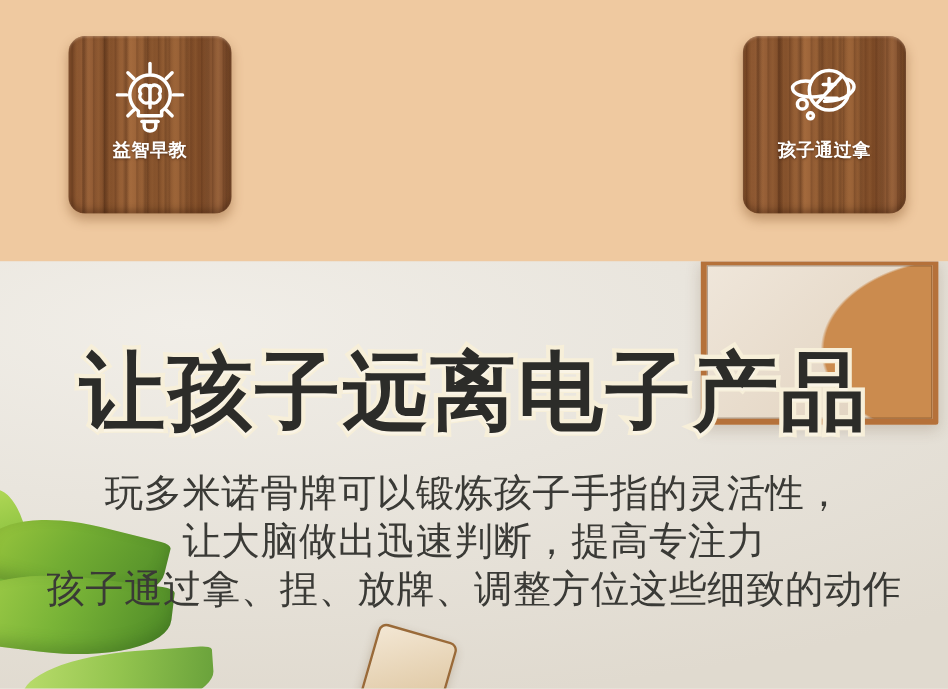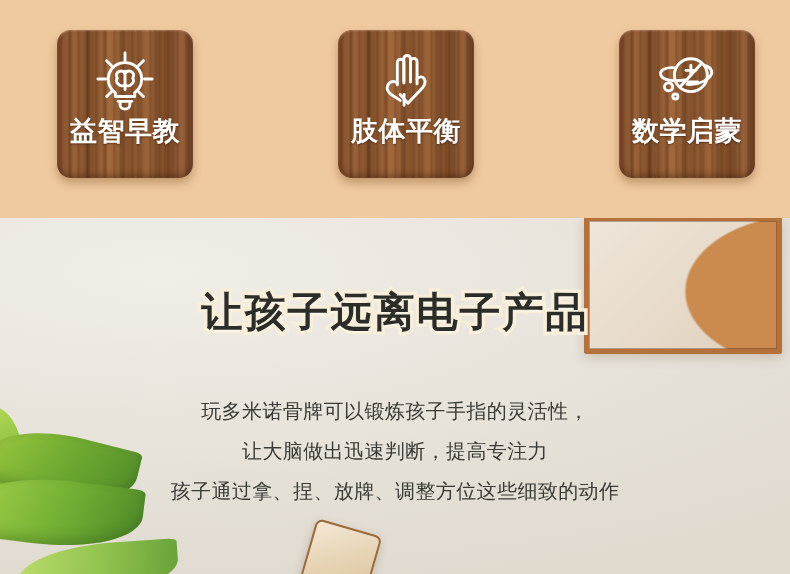--- a/index.html
+++ b/index.html
@@ -97,21 +97,21 @@
   }
   .card-icon svg {
     display: block;
     width: 62px;
     height: 62px;
   }
 
   .card-label {
     margin-top: 6px;
     color: #ffffff;
-    font-size: 27px;
+    font-size: 15px;
     font-weight: bold;
     letter-spacing: 0.5px;
     line-height: 1;
     text-shadow: 0 1px 2px rgba(50,22,6,0.55);
     white-space: nowrap;
   }
 
   
   .scene {
     position: absolute;
@@ -194,40 +194,40 @@
     box-shadow: 0 3px 8px rgba(100,70,35,0.25);
   }
 
   
   .headline {
     position: absolute;
     left: 0;
     top: 74px;
     width: 790px;
     text-align: center;
-    font-size: 41px;
+    font-size: 71px;
     font-weight: bold;
     color: #2c2c29;
     letter-spacing: 2px;
     line-height: 1;
     white-space: nowrap;
     -webkit-text-stroke: 7px #f7efd9;
     paint-order: stroke fill;
     text-shadow:
       0 2px 0 rgba(255,255,255,0.35);
   }
 
   .body-copy {
     position: absolute;
     left: 0;
     top: 173px;
     width: 790px;
     text-align: center;
     color: #3a3a36;
-    font-size: 20px;
+    font-size: 32px;
     line-height: 40px;
     letter-spacing: 0.4px;
   }
   .body-copy .line {
     display: block;
     white-space: nowrap;
   }
 </style>
 </head>
 <body>
@@ -256,38 +256,20 @@
             <path d="M32 24 a5 5 0 0 1 6 -2 a4.5 4.5 0 0 1 2 7 a4.5 4.5 0 0 1 -1 6 a5 5 0 0 1 -7 1"></path>
 
             <line x1="25" y1="53" x2="39" y2="53"></line>
             <path d="M27 53 L27 57 a5 4 0 0 0 10 0 L37 53"></path>
           </svg>
         </span>
         <span class="card-label">益智早教</span>
       </div>
 
 
-      <div class="feature-card">
-        <span class="card-icon">
-          <svg viewBox="0 0 64 64" fill="none" stroke="#ffffff" stroke-width="3" stroke-linecap="round" stroke-linejoin="round">
-
-            <path d="M23 36 L23 13 a3.4 3.4 0 0 1 6.8 0 L29.8 34"></path>
-            <path d="M29.8 32 L29.8 9 a3.4 3.4 0 0 1 6.8 0 L36.6 32"></path>
-            <path d="M36.6 33 L36.6 12 a3.4 3.4 0 0 1 6.8 0 L43.4 35"></path>
-
-            <path d="M43.4 30 c2-3 6-3 7.5 0 c1.4 2.6 .4 6 -1.6 8.6
-                     L34 55 L26 46"></path>
-
-            <path d="M23 34 c-4 -3 -9 -1 -10 3 c-1.6 4 1 7 4.5 9.5 L26 52"></path>
-
-            <path d="M30 46 L30 57"></path>
-          </svg>
-        </span>
-        <span class="card-label">肢体平衡</span>
-      </div>
 
       <div class="feature-card">
         <span class="card-icon">
           <svg viewBox="0 0 64 64" fill="none" stroke="#ffffff" stroke-width="3" stroke-linecap="round" stroke-linejoin="round">
 
             <circle cx="36" cy="26" r="17"></circle>
 
             <path d="M20.5 18.5 C10 17 3 21 5 26 C7 31 18 33 30 31"></path>
             <path d="M50 16 C58 18 60 24 54 29 C49 33.5 40 36 32 35.5"></path>
 
@@ -295,21 +277,21 @@
 
             <line x1="31" y1="21" x2="41" y2="21"></line>
             <line x1="36" y1="16" x2="36" y2="26"></line>
 
             <line x1="33" y1="33" x2="43" y2="33"></line>
 
             <circle cx="13" cy="38" r="4.2"></circle>
             <circle cx="20" cy="48" r="2.6"></circle>
           </svg>
         </span>
-        <span class="card-label">数学启蒙</span>
+        <span class="card-label">孩子通过拿</span>
       </div>
 
     </div>
   </div>
 
   <div class="scene">
 
     <div class="wall-art"></div>
 
     <div class="plant">

